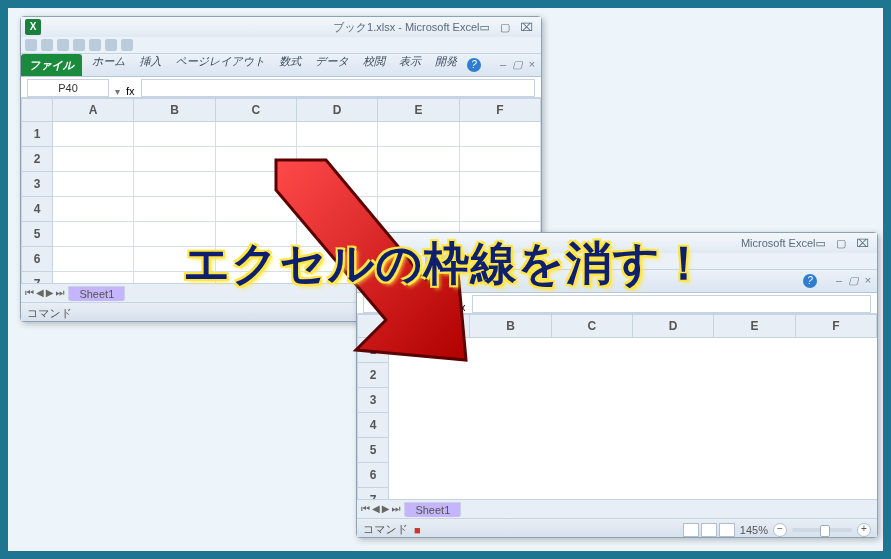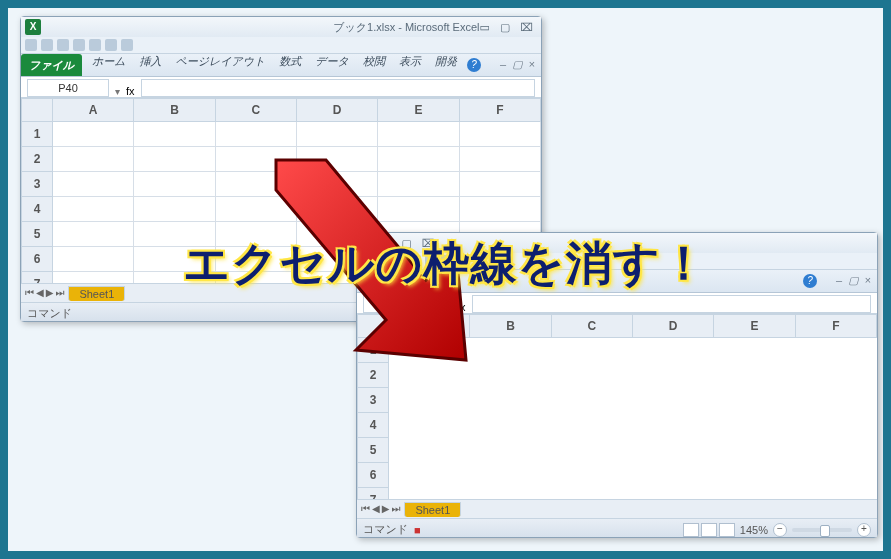--- a/index.html
+++ b/index.html
@@ -92,21 +92,21 @@
   .corner{background:#e8eef5;border:1px solid #c6d4e1;width:28px;}
   
   .sheetbar{
     height:18px;
     background:#e8eef5;
     border-top:1px solid #c6d4e1;
     display:flex;align-items:center;font-size:11px;color:#555;
   }
   .sheetbar .nav{display:flex;gap:2px;margin:0 4px;}
   .sheetbar .nav span{font-size:10px;color:#666;}
-  .sheetbar .tab{background:#eab308;border:1px solid #c6d4e1;border-bottom:none;padding:1px 10px;border-radius:0 0 3px 3px;}
+  .sheetbar .tab{background:#c4b5fd;border:1px solid #c6d4e1;border-bottom:none;padding:1px 10px;border-radius:0 0 3px 3px;}
   
   .status{
     height:18px;
     background:linear-gradient(#e8eef5,#d7e1ec);
     border-top:1px solid #c6d4e1;
     display:flex;align-items:flex-end;font-size:11px;color:#555;padding:0 6px;
     justify-content:space-between;
   }
   .zoombox{display:flex;align-items:center;gap:5px;}
   .zoombox .btn{width:12px;height:12px;border:1px solid #b0bfcf;border-radius:50%;text-align:center;line-height:10px;font-size:10px;background:#fff;}
@@ -274,20 +274,21 @@
   </div>
   <div class="status">
     <span>コマンド</span>
     <span></span>
   </div>
 </div>
 
 <div class="excel-window win2">
   <div class="titlebar">
     <span class="app-icon">X</span>
+    <span class="title">Microsoft Excel</span>
     <div class="winctrl">
       <span>▭</span>
       <span>▢</span>
       <span>⌧</span>
     </div>
   </div>
   <div class="qat">
     <span class="ic"></span>
     <span class="ic"></span>
     <span class="ic"></span>

